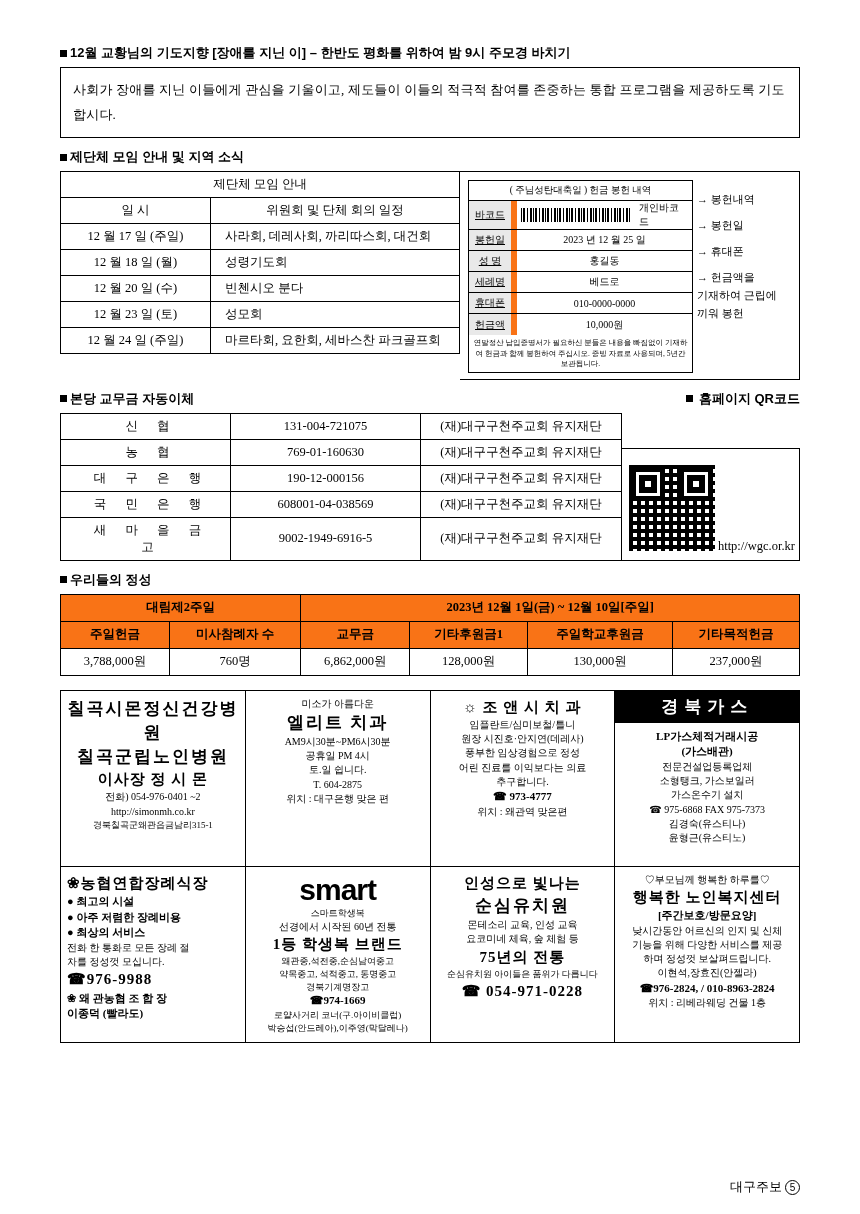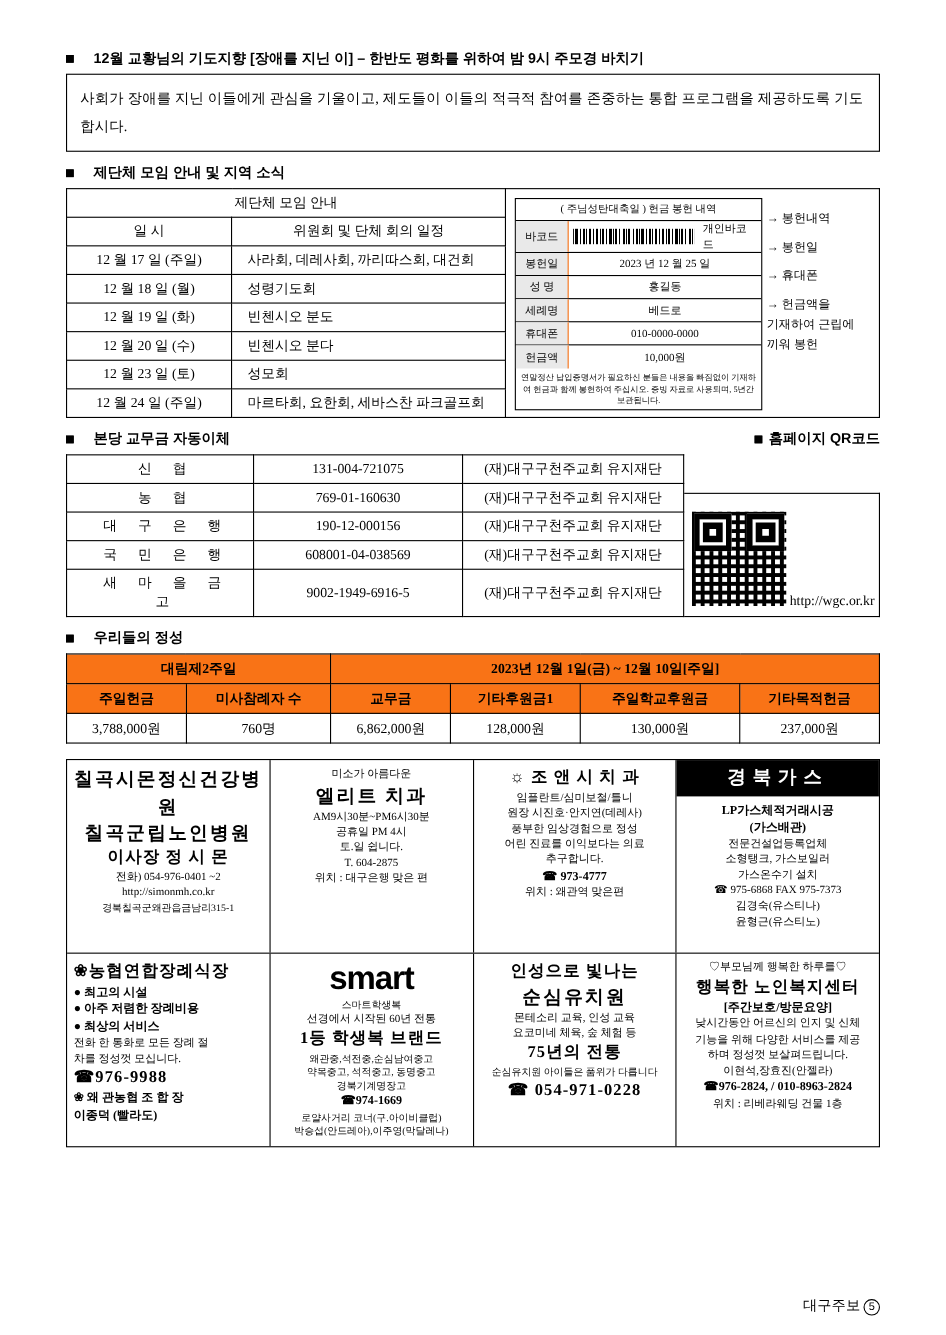--- a/index.html
+++ b/index.html
@@ -21,21 +21,21 @@
     padding: 40px 60px 10px 60px;
   }
   
   .sec-head {
     font-family: "Liberation Sans", sans-serif;
     font-size: 13px;
     font-weight: bold;
     margin: 4px 0 5px 0;
     display: flex;
     align-items: center;
-    gap: 18px;
+    gap: 3px;
   }
   .sec-head .bullet {
     display: inline-block;
     width: 7px; height: 7px;
     border: 1px solid #000;
     background: #000;
     flex: 0 0 auto;
   }
   .sec-head.sub { margin-top: 10px; }
   
@@ -87,24 +87,25 @@
   }
   .oc-row {
     display: flex;
     border-bottom: 1px solid #000;
     min-height: 21px;
     align-items: stretch;
   }
   .oc-row:last-child { border-bottom: none; }
   .oc-label {
     width: 48px;
-    border-right: 1px solid #f97316;
+    border-right: 6px solid #f97316;
     background: #e9e9e9;
     display: flex; align-items: center; justify-content: center;
     font-size: 10px;
+    text-decoration: underline;
   }
   .oc-val {
     flex: 1;
     display: flex; align-items: center; justify-content: center;
     font-size: 10px;
     position: relative;
   }
   .barcode {
     display: inline-block;
     width: 112px; height: 14px;
@@ -250,24 +251,20 @@
               <td class="day-cell">일  시</td>
               <td>위원회 및 단체 회의 일정</td>
             </tr>
             <tr>
               <td class="day-cell">12 월 17 일 (주일)</td>
               <td class="ev-cell">사라회, 데레사회, 까리따스회, 대건회</td>
             </tr>
             <tr>
               <td class="day-cell">12 월 18 일 (월)</td>
               <td class="ev-cell">성령기도회</td>
-            </tr>
-            <tr>
-              <td class="day-cell">12 월 19 일 (화)</td>
-              <td class="ev-cell">빈첸시오 분도</td>
             </tr>
             <tr>
               <td class="day-cell">12 월 20 일 (수)</td>
               <td class="ev-cell">빈첸시오 분다</td>
             </tr>
             <tr>
               <td class="day-cell">12 월 23 일 (토)</td>
               <td class="ev-cell">성모회</td>
             </tr>
             <tr>

